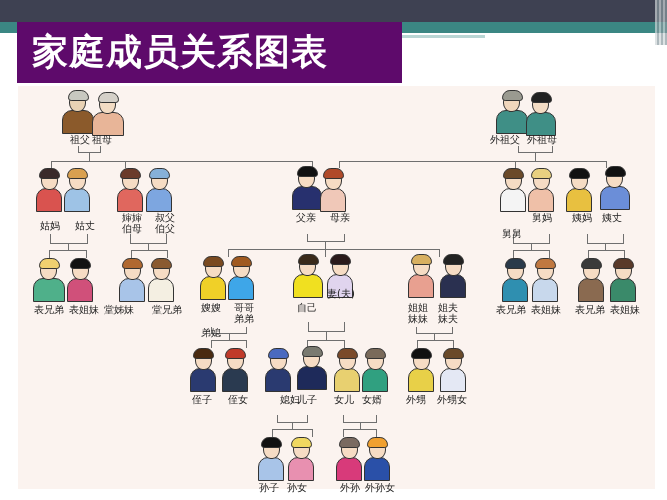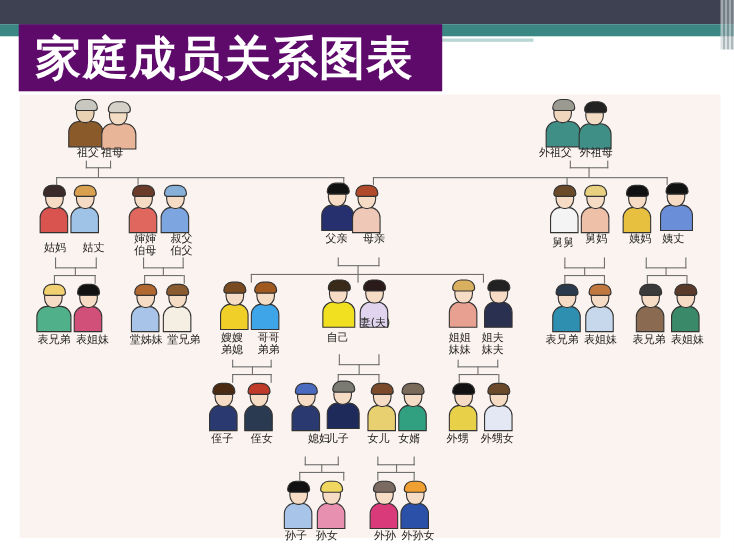--- a/index.html
+++ b/index.html
@@ -7,21 +7,21 @@
   body { position: relative; font-family: "DejaVu Sans", "Liberation Sans", sans-serif; }
 
   .top-band { position: absolute; left: 0; top: 0; width: 667px; height: 22px; background: #3e4152; }
   .teal-band { position: absolute; left: 0; top: 22px; width: 667px; height: 11px; background: #3b8783; }
   .white-line { position: absolute; left: 300px; top: 35px; width: 185px; height: 3px; background: #b9d6d4; }
   .edge { position: absolute; right: 0; top: 0; width: 12px; height: 45px;
           background: repeating-linear-gradient(90deg, #cfd6d8 0 2px, #8a9aa0 2px 4px); opacity: .7; }
 
   .title-box { position: absolute; left: 17px; top: 22px; width: 385px; height: 61px; background: #5e0a6b;
                display: flex; align-items: center; padding-left: 15px; }
-  .title-text { color: #ffffff; font-size: 42px; font-weight: bold; letter-spacing: 1px;
+  .title-text { color: #ffffff; font-size: 36px; font-weight: bold; letter-spacing: 1px;
                 font-family: "DejaVu Sans", sans-serif; }
 
   .panel { position: absolute; left: 18px; top: 86px; width: 637px; height: 403px; background: #fbf3ef; }
 
   .line { position: absolute; background: #6f6f6f; }
 
   .person { position: absolute; width: 26px; height: 44px; }
   .person .head { position: absolute; left: 5px; top: 2px; width: 17px; height: 20px; border-radius: 50% 50% 45% 45%;
                   background: #f6dcc4; border: 1px solid #333; }
   .person .hair { position: absolute; left: 3px; top: 0; width: 21px; height: 11px; border-radius: 10px 10px 4px 4px;
@@ -218,21 +218,21 @@
 <div class="person" style="left:500px;top:168px">
   <div class="body" style="background:#f4f4f4"></div>
     <div class="head"></div>
     <div class="hair" style="background:#6b4a2a"></div>
 </div>
 <div class="person" style="left:528px;top:168px">
   <div class="body" style="background:#efc0a8"></div>
     <div class="head"></div>
     <div class="hair" style="background:#e8d080"></div>
 </div>
-<span class="lbl" style="left:502px;top:216px">舅舅</span>
+<span class="lbl" style="left:502px;top:228px">舅舅</span>
 <span class="lbl" style="left:532px;top:212px">舅妈</span>
 
 <div class="person" style="left:566px;top:168px">
   <div class="body" style="background:#e8c040"></div>
     <div class="head"></div>
     <div class="hair" style="background:#111"></div>
 </div>
 <div class="person" style="left:600px;top:166px;width:30px">
   <div class="body" style="background:#6b8ed8;width:30px"></div>
     <div class="head" style="left:6px"></div>
@@ -257,35 +257,35 @@
 <div class="person" style="left:119px;top:258px">
   <div class="body" style="background:#a8c4e8"></div>
     <div class="head"></div>
     <div class="hair" style="background:#b06830"></div>
 </div>
 <div class="person" style="left:148px;top:258px">
   <div class="body" style="background:#f4efe2"></div>
     <div class="head"></div>
     <div class="hair" style="background:#8a5a30"></div>
 </div>
-<span class="lbl" style="left:118px;top:304px">堂姊妹</span>
+<span class="lbl" style="left:104px;top:304px">堂姊妹</span>
 <span class="lbl" style="left:152px;top:304px">堂兄弟</span>
 
 <div class="person" style="left:200px;top:256px">
   <div class="body" style="background:#f0d028"></div>
     <div class="head"></div>
     <div class="hair" style="background:#7a4a20"></div>
 </div>
 <div class="person" style="left:228px;top:256px">
   <div class="body" style="background:#3ea6e8"></div>
     <div class="head"></div>
     <div class="hair" style="background:#a05a20"></div>
 </div>
 <span class="lbl" style="left:201px;top:302px">嫂嫂</span>
-<span class="lbl" style="left:201px;top:313px">弟媳</span>
+<span class="lbl" style="left:201px;top:327px">弟媳</span>
 <span class="lbl" style="left:234px;top:302px">哥哥</span>
 <span class="lbl" style="left:234px;top:313px">弟弟</span>
 
 <div class="person" style="left:293px;top:254px;width:30px">
   <div class="body" style="background:#f0e020;width:30px"></div>
     <div class="head" style="left:6px"></div>
     <div class="hair" style="left:5px;background:#3a2a1a"></div>
 </div>
 <div class="person" style="left:327px;top:254px">
   <div class="body" style="background:#e0d4ee"></div>

